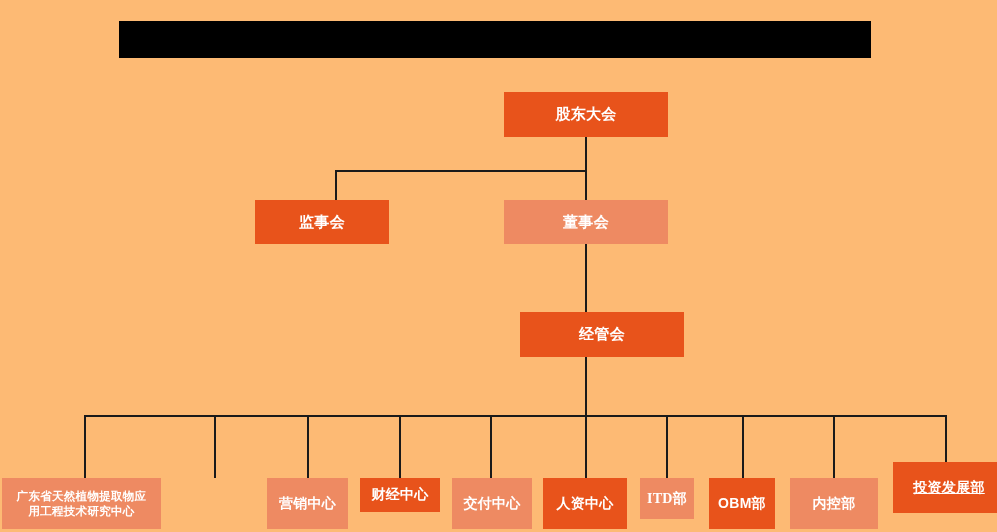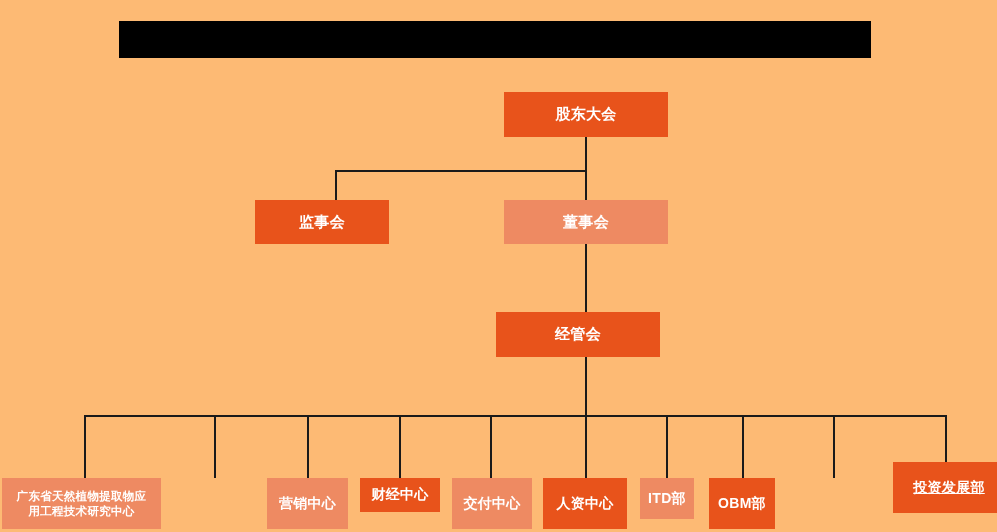--- a/index.html
+++ b/index.html
@@ -34,21 +34,21 @@
     align-items: center;
     justify-content: center;
     text-align: center;
     color: #ffffff;
     font-weight: bold;
     line-height: 1.22;
     letter-spacing: 0.3px;
     user-select: none;
   }
   .node.dark  { background: #E8531B; }
-  .node.light { background: #EE8A62; }
+  .node.light { background: #EE8A62; font-family: Liberation Serif, serif; }
 
   .node .label {
     display: block;
     width: 100%;
     padding: 0 3px;
     box-sizing: border-box;
     white-space: pre-line;
   }
 
   
@@ -102,21 +102,21 @@
   </div>
 
   <div class="node dark tier-2" style="left:255px; top:200px; width:134px; height:44px;">
     <span class="label">监事会</span>
   </div>
 
   <div class="node light tier-2" style="left:504px; top:200px; width:164px; height:44px;">
     <span class="label">董事会</span>
   </div>
 
-  <div class="node dark tier-3" style="left:496px; top:312px; width:164px; height:45px;">
+  <div class="node dark tier-3" style="left:520px; top:312px; width:164px; height:45px;">
     <span class="label">经管会</span>
   </div>
 
   <div class="node light tier-4 small" style="left:2px; top:478px; width:159px; height:51px;">
     <span class="label">广东省天然植物提取物应
 用工程技术研究中心</span>
   </div>
 
 
   <div class="node light tier-4" style="left:267px; top:478px; width:81px; height:51px;">
@@ -136,18 +136,21 @@
   </div>
 
   <div class="node light tier-4" style="left:640px; top:478px; width:54px; height:41px;">
     <span class="label">ITD部</span>
   </div>
 
   <div class="node dark tier-4" style="left:709px; top:478px; width:66px; height:51px;">
     <span class="label">OBM部</span>
   </div>
 
+  <div class="node light tier-4" style="left:790px; top:478px; width:88px; height:51px;">
+    <span class="label">内控部</span>
+  </div>
 
   <div class="node dark tier-4" style="left:893px; top:462px; width:112px; height:51px;text-decoration:underline;">
     <span class="label">投资发展部</span>
   </div>
 
 </div>
 
 </body></html>

